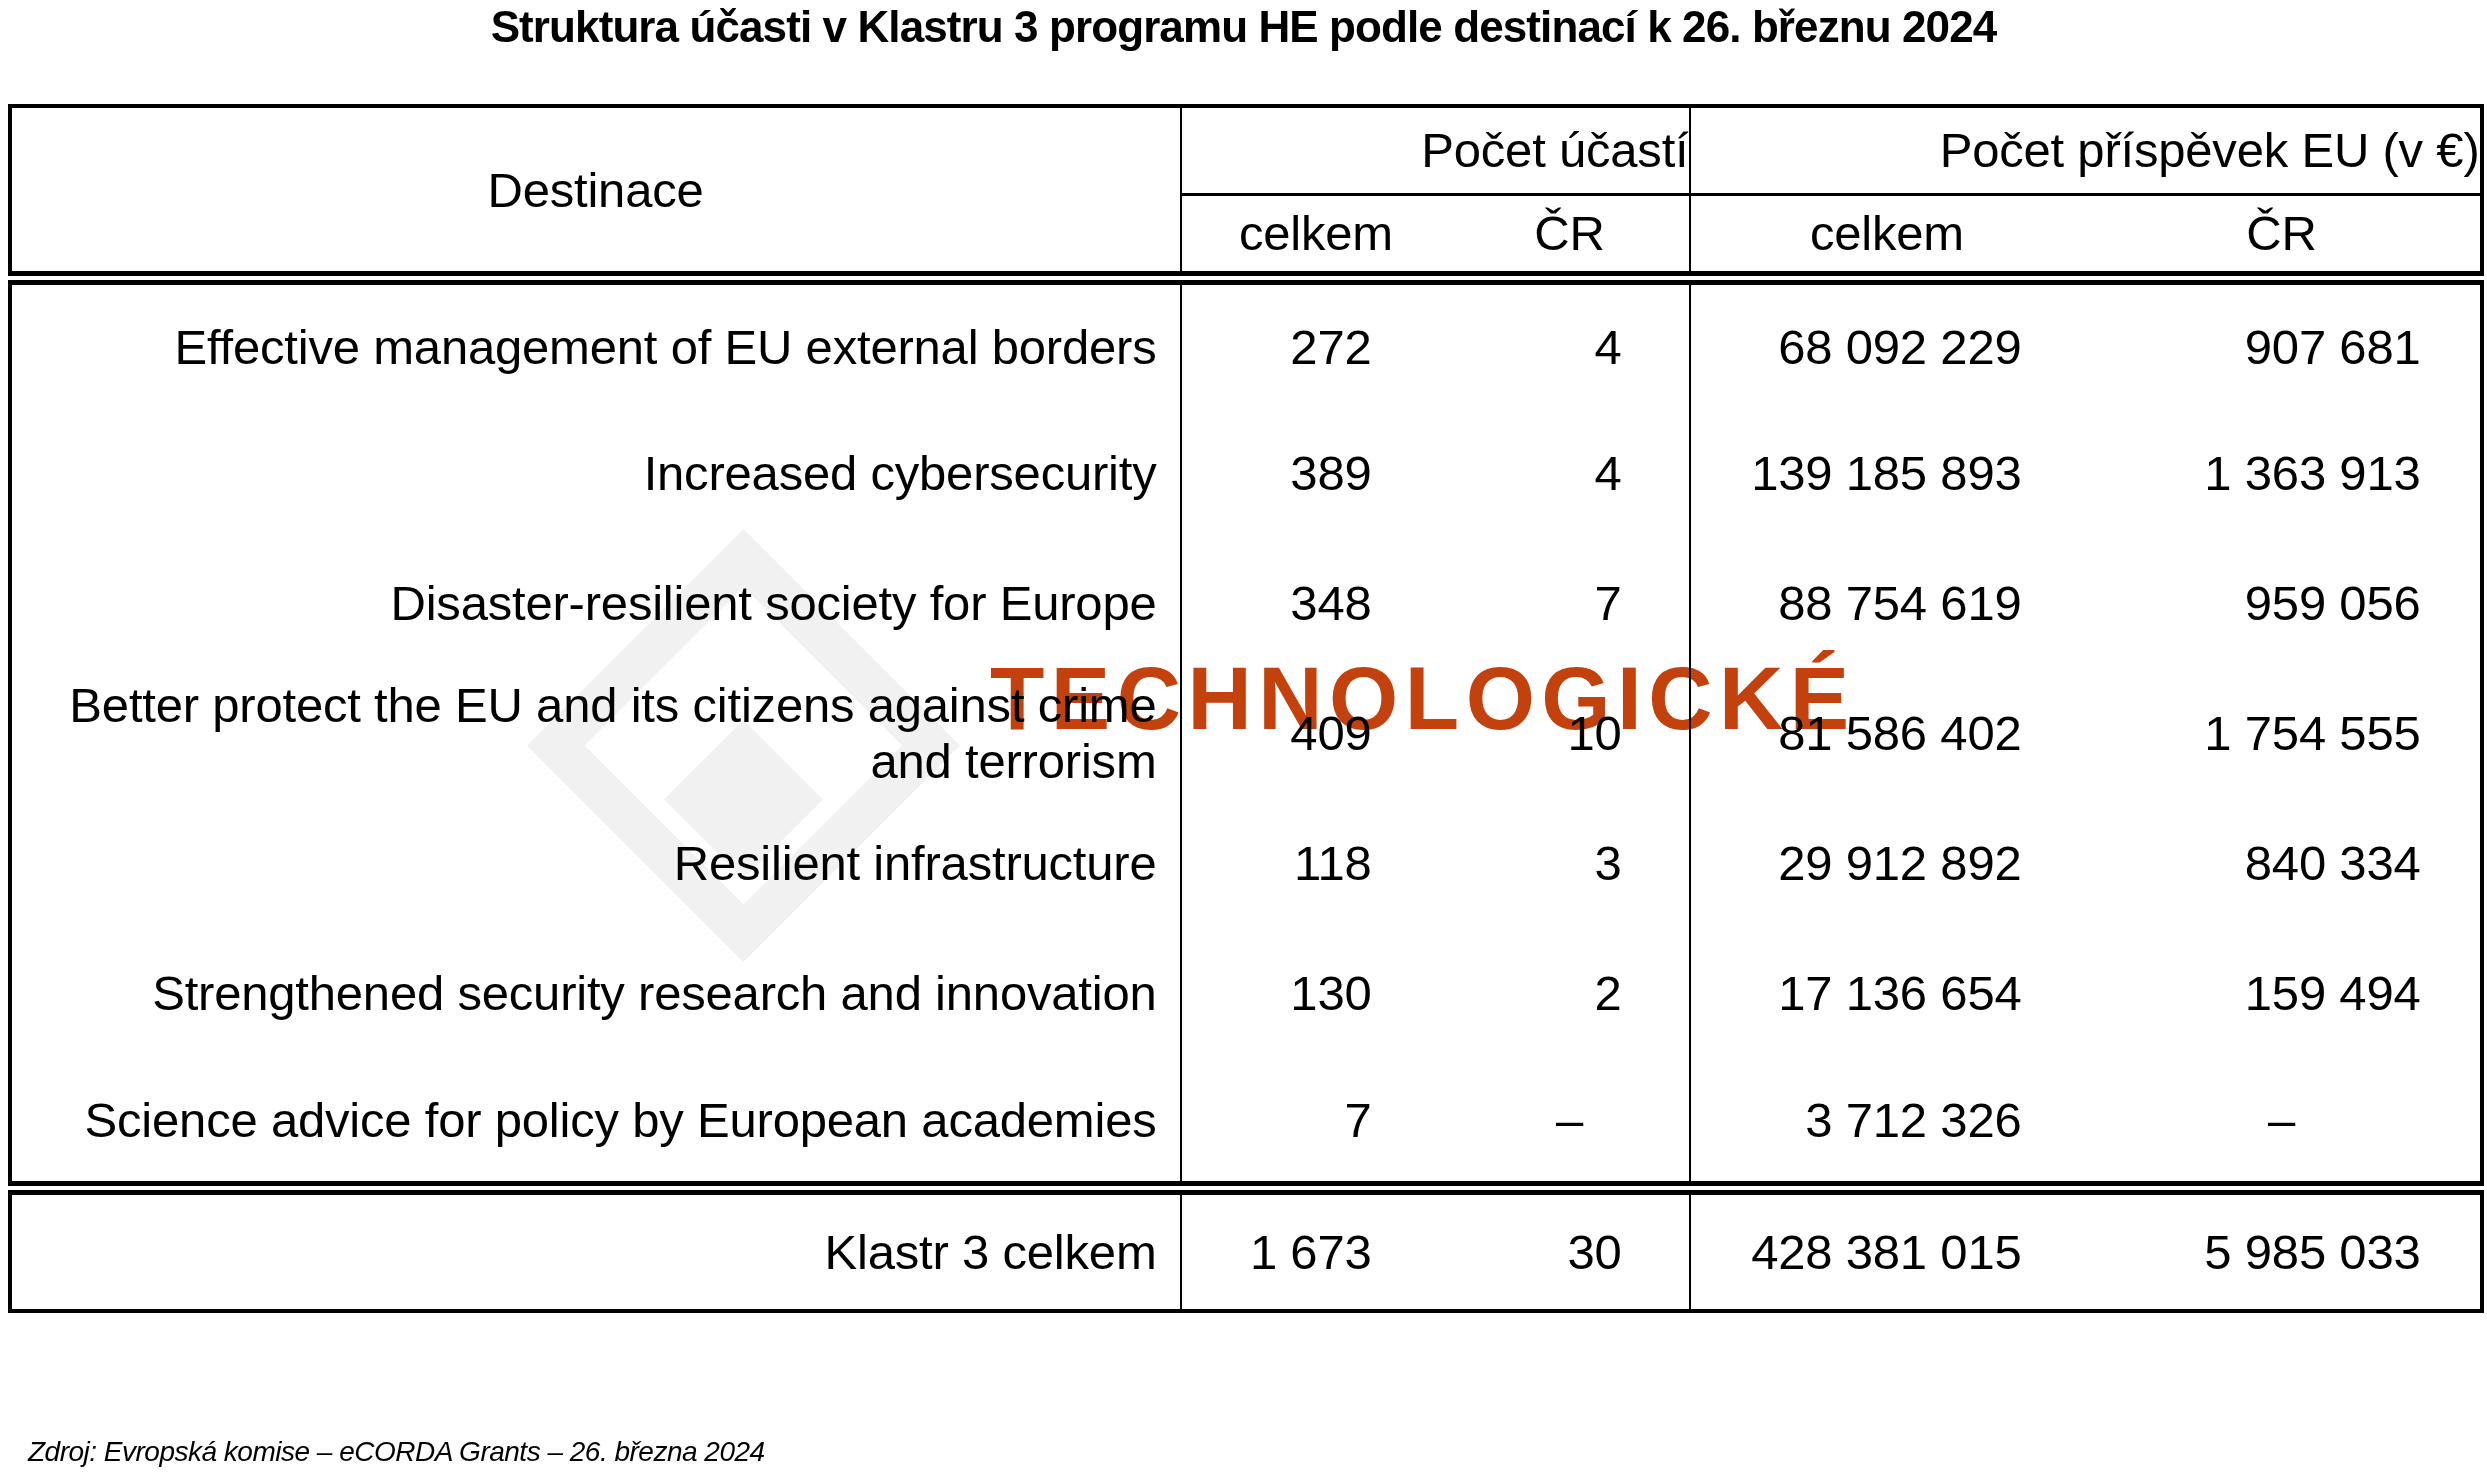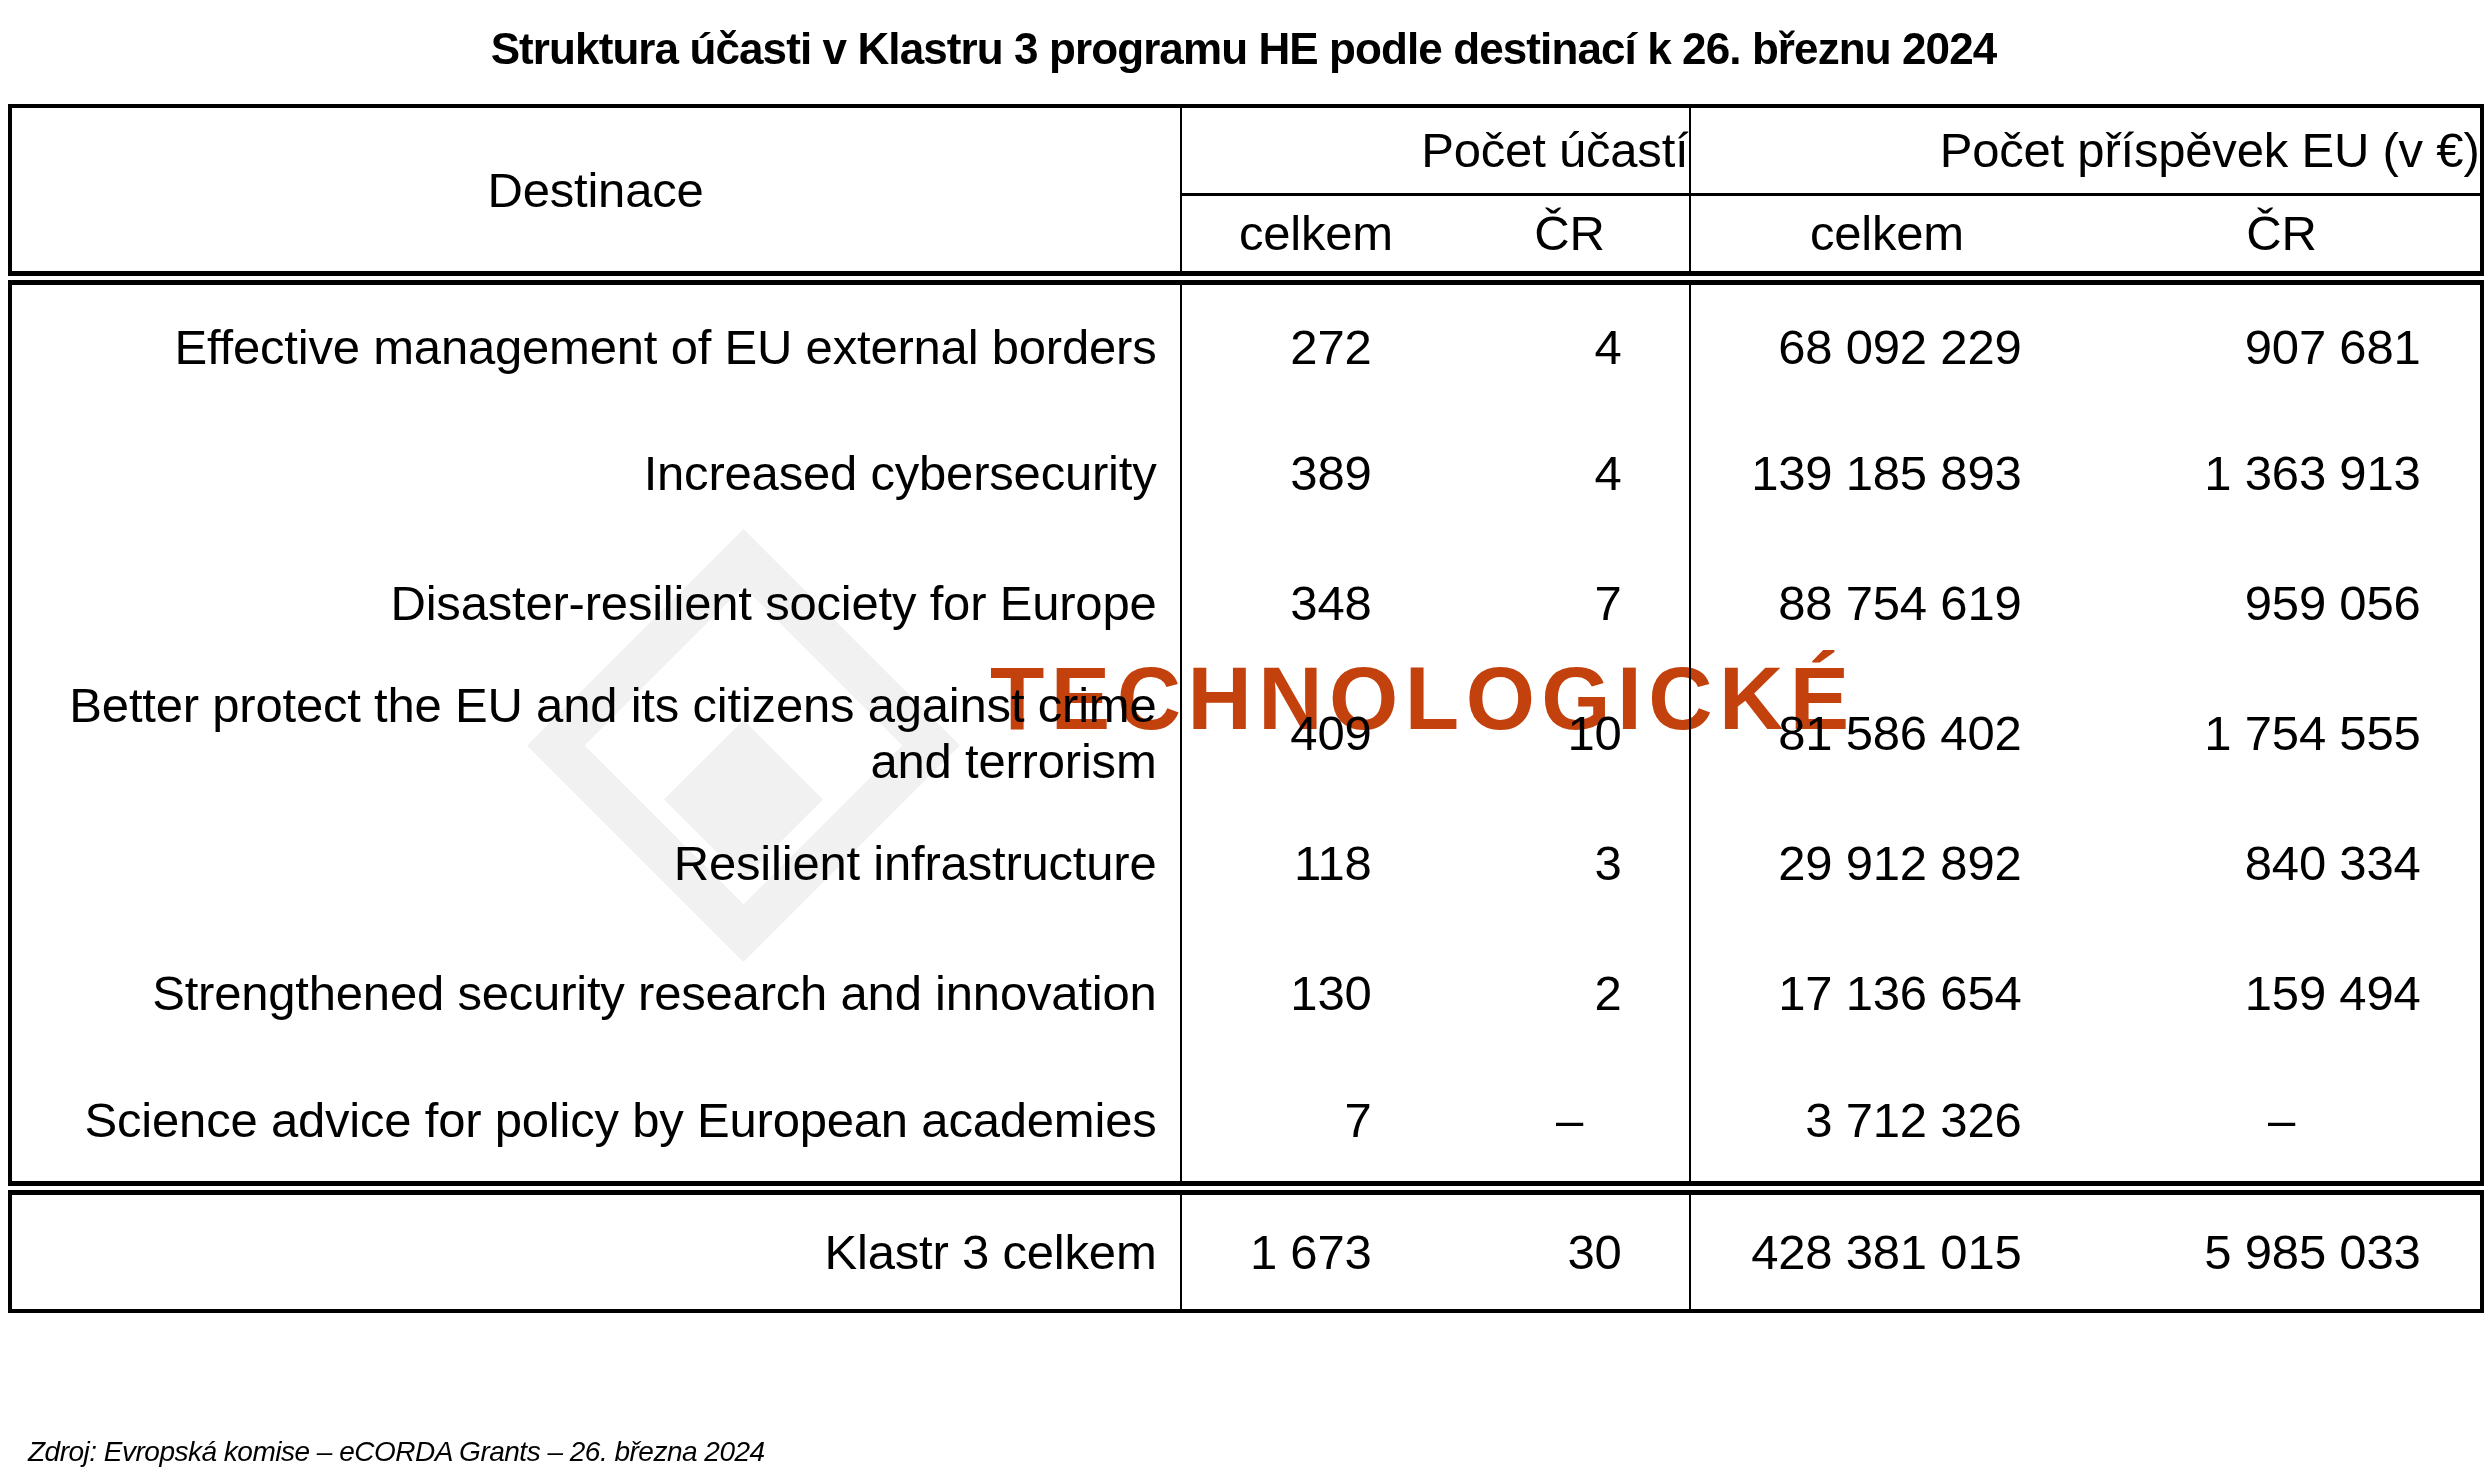--- a/index.html
+++ b/index.html
@@ -19,21 +19,21 @@
     left:990px; top:630px;
     font-weight:bold;
     font-size:89px; line-height:136px; letter-spacing:6.5px;
     color:#c2410c;
     white-space:nowrap;
   }
 
   
   .doc-title {
     position:absolute; z-index:2;
-    left:0; top:23px; width:2487px;
+    left:0; top:1px; width:2487px;
     text-align:center;
     font-size:44px; font-weight:bold; letter-spacing:-0.9px;
     line-height:52px;
   }
 
   
   table.main {
     position:absolute; z-index:1;
     left:7.5px; top:104px;
     width:2473px;

